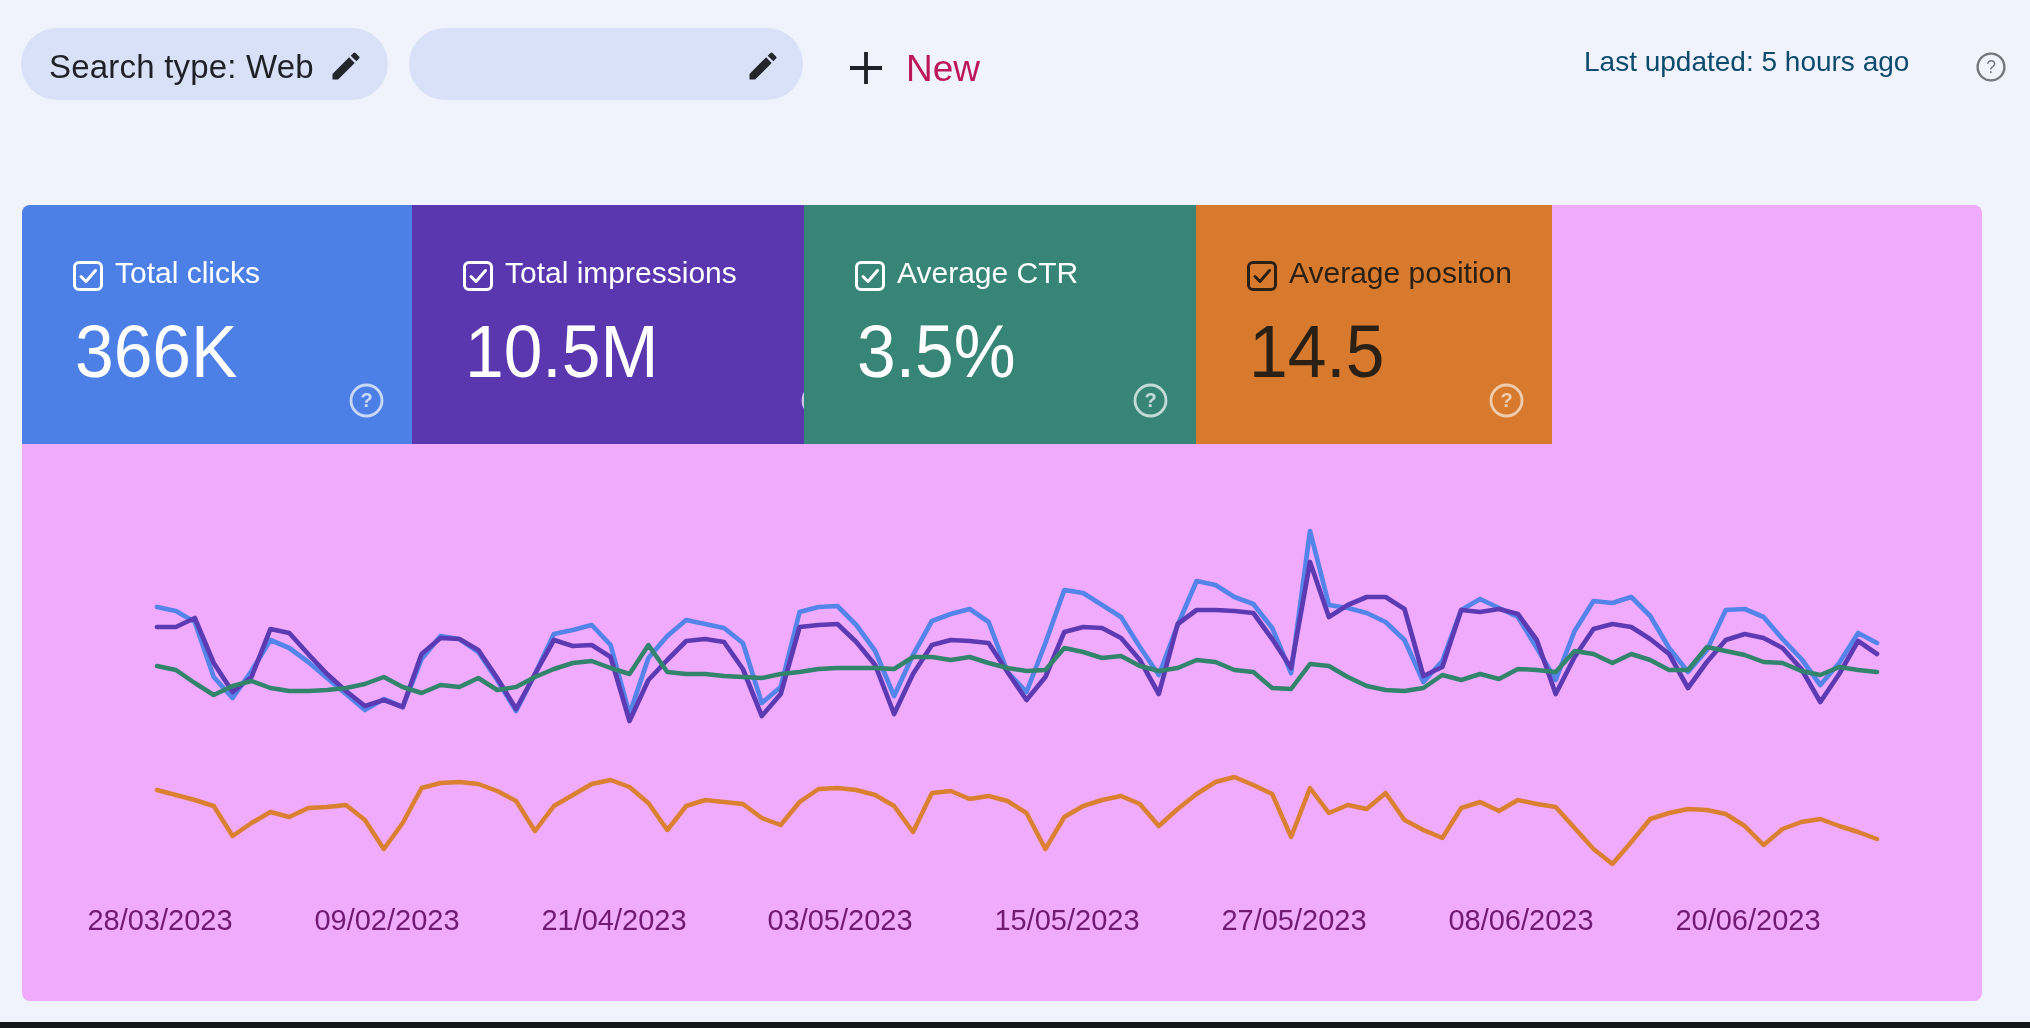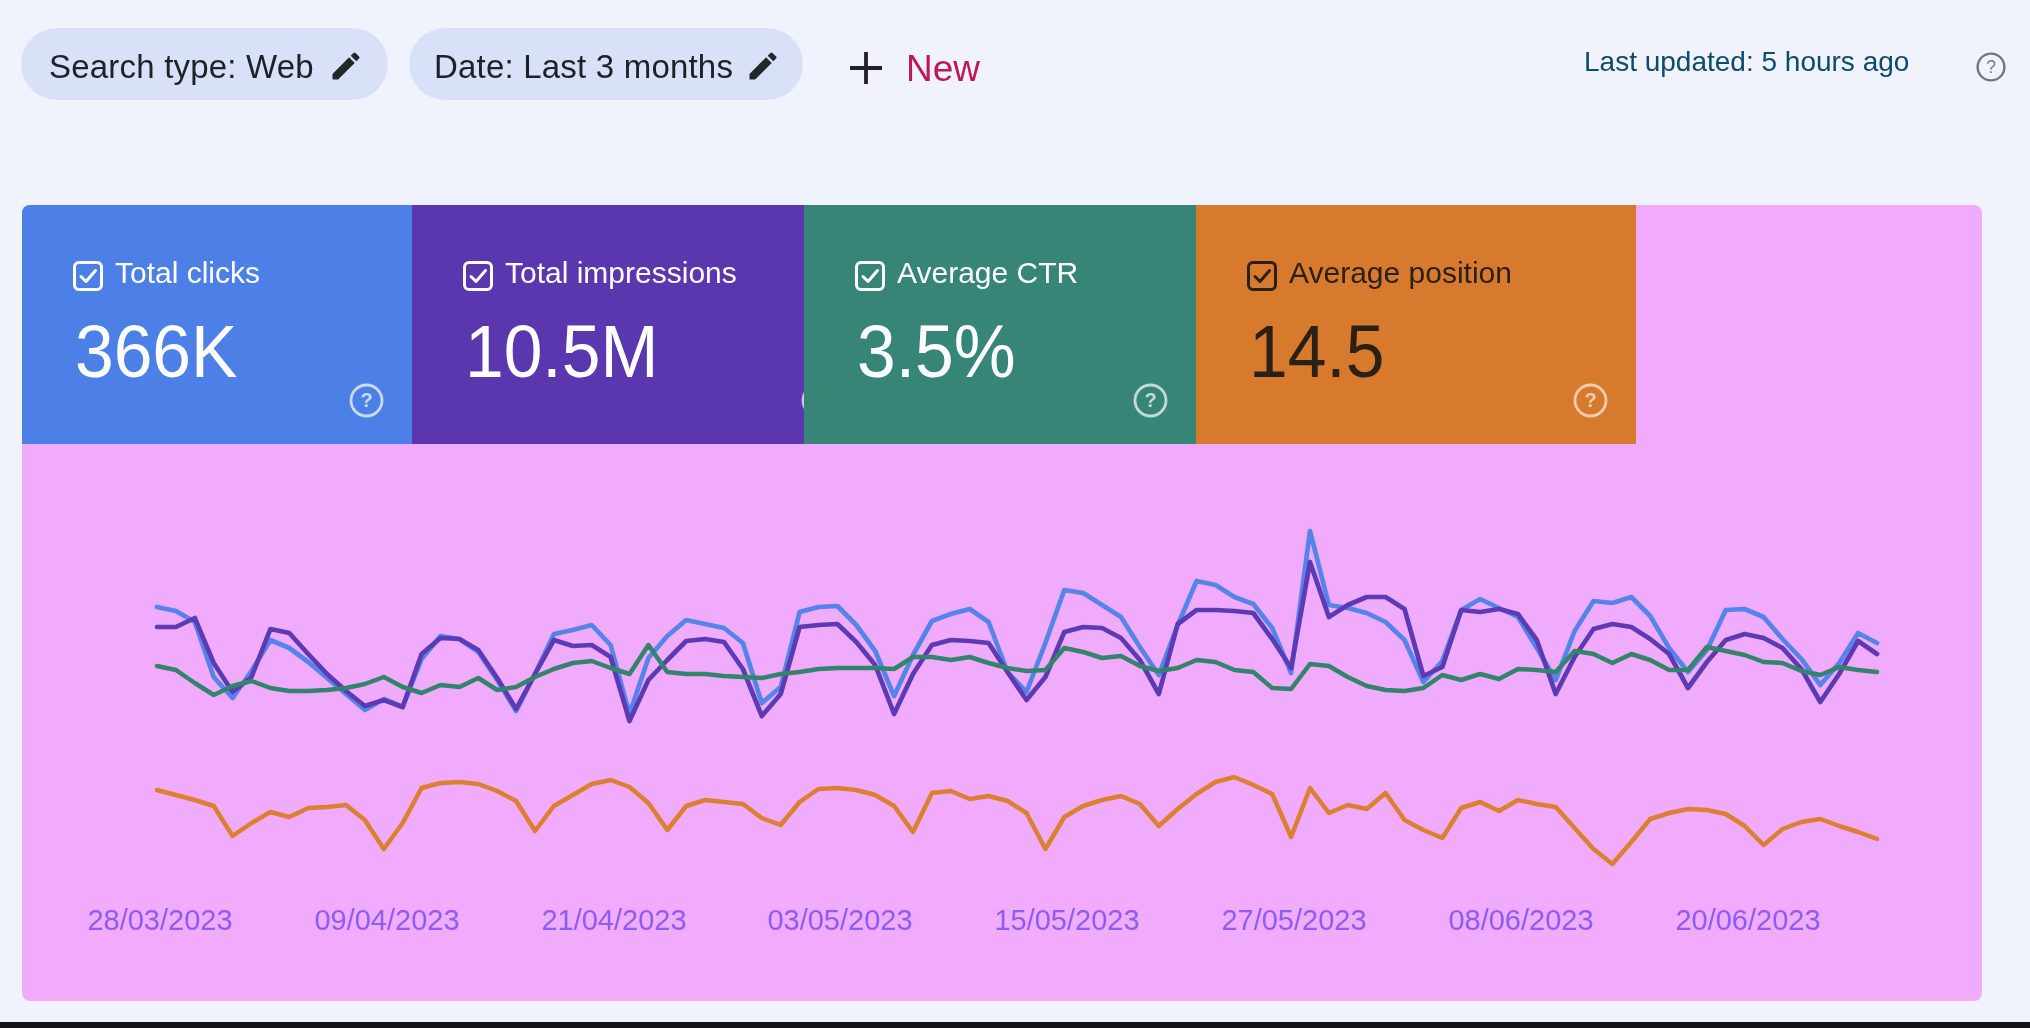--- a/index.html
+++ b/index.html
@@ -7,34 +7,33 @@
 .pill { position:absolute; top:28px; height:72px; border-radius:37px; background:#d9e1f9; display:flex; align-items:center; }
 .pill .t { font-size:33px; color:#1f2126; letter-spacing:0.2px; white-space:nowrap; position:relative; top:3px; }
 .newtxt { position:absolute; top:48px; font-size:37px; color:#be185d; }
 .lastupd { position:absolute; top:46px; font-size:28px; color:#0c4a6e;text-align:center; }
 .card { position:absolute; left:22px; top:205px; width:1960px; height:796px; background:#f0abfc; border-radius:8px; overflow:hidden; }
 .tile { position:absolute; top:0; height:239px; }
 .tile .cb { position:absolute; left:51px; top:56px; width:30px; height:30px; }
 .tile .lb { position:absolute; left:93px; top:52px; font-size:30px; line-height:31px; color:#fff; }
 .tile .num { position:absolute; left:53px; top:110px; font-size:74px; line-height:74px; color:#fff; transform:scaleX(0.94); transform-origin:left top; }
 .tile .qm { position:absolute; right:28px; bottom:26px; width:35px; height:35px; }
-.dt { position:absolute; top:904px; width:220px; text-align:center; font-size:29px; color:#8b5cf6; }
+.dt { position:absolute; top:904px; width:220px; text-align:center; font-size:29px; color:#701a75; }
 .blackbar { position:absolute; left:0; bottom:0; width:2030px; height:6px; background:#141519; }
 </style></head>
 <body>
 <div class="pill" style="left:21px; width:367px;">
     <span class="t" style="margin-left:28px;">Search type: Web</span>
     <span class="abs" style="left:307px; top:20px; display:flex;">
       <svg width="36" height="36" viewBox="0 0 24 24">
         <path d="M3 17.25V21h3.75L17.81 9.94l-3.75-3.75L3 17.25zM20.71 7.04c.39-.39.39-1.02 0-1.41l-2.34-2.34a.996.996 0 0 0-1.41 0l-1.83 1.83 3.75 3.75 1.83-1.83z" fill="#23262b"></path>
       </svg>
     </span>
   </div>
 <div class="pill" style="left:409px; width:394px;">
-    <span class="t" style="margin-left:25px;">Date: Last 3 months</span>
     <span class="abs" style="left:336px; top:20px; display:flex;">
       <svg width="36" height="36" viewBox="0 0 24 24">
         <path d="M3 17.25V21h3.75L17.81 9.94l-3.75-3.75L3 17.25zM20.71 7.04c.39-.39.39-1.02 0-1.41l-2.34-2.34a.996.996 0 0 0-1.41 0l-1.83 1.83 3.75 3.75 1.83-1.83z" fill="#23262b"></path>
       </svg>
     </span>
   </div>
 <svg class="abs" style="left:849px; top:51px;" width="34" height="34" viewBox="0 0 34 34">
     <path d="M17 1 V33 M1 17 H33" stroke="#1f2126" stroke-width="3.8"></path>
   </svg>
 <div class="newtxt" style="left:906px;">New</div>
@@ -74,21 +73,21 @@
           <rect x="1.5" y="1.5" width="27" height="27" rx="4.5" fill="none" stroke="#fff" stroke-width="3"></rect>
           <path d="M8 15.5 L13 20.5 L22.5 9.5" fill="none" stroke="#fff" stroke-width="3" stroke-linecap="round" stroke-linejoin="round"></path>
         </svg></div>
       <div class="lb">Average CTR</div>
     <div class="num">3.5%</div>
       <div class="qm"><svg width="35" height="35" viewBox="0 0 35 35">
           <circle cx="17.5" cy="17.5" r="15.5" fill="none" stroke="rgba(255,255,255,0.70)" stroke-width="2.8"></circle>
           <text x="17.5" y="24" font-size="20" font-family="Liberation Sans, sans-serif" font-weight="bold" fill="rgba(255,255,255,0.70)" text-anchor="middle">?</text>
         </svg></div>
   </div>
-  <div class="tile" style="left:1174px; width:440px; background:#d87a2d;">
+  <div class="tile" style="left:1174px; width:356px; background:#d87a2d;">
     <div class="cb"><svg width="30" height="30" viewBox="0 0 30 30">
           <rect x="1.5" y="1.5" width="27" height="27" rx="4.5" fill="none" stroke="#2a2015" stroke-width="3"></rect>
           <path d="M8 15.5 L13 20.5 L22.5 9.5" fill="none" stroke="#2a2015" stroke-width="3" stroke-linecap="round" stroke-linejoin="round"></path>
         </svg></div>
       <div class="lb" style="color:#2a2015;">Average position</div>
     <div class="num" style="color:#2a2015;">14.5</div>
       <div class="qm"><svg width="35" height="35" viewBox="0 0 35 35">
           <circle cx="17.5" cy="17.5" r="15.5" fill="none" stroke="rgba(255,255,255,0.62)" stroke-width="2.8"></circle>
           <text x="17.5" y="24" font-size="20" font-family="Liberation Sans, sans-serif" font-weight="bold" fill="rgba(255,255,255,0.62)" text-anchor="middle">?</text>
         </svg></div>
@@ -96,20 +95,20 @@
 </div>
 
 <svg class="abs" style="left:0; top:0; pointer-events:none;" width="2030" height="1028" viewBox="0 0 2030 1028">
   <polyline points="157.0,790 175.9,795 194.8,800 213.7,806 232.6,836 251.5,823 270.4,812 289.3,817 308.2,808 327.1,807 346.0,805 364.9,820 383.8,849 402.7,823 421.6,788 440.5,783 459.4,782 478.3,784 497.2,791 516.1,801 535.0,831 553.9,806 572.8,795 591.7,784 610.6,780 629.5,787 648.4,803 667.3,830 686.2,806 705.1,800 724.0,802 742.9,804 761.8,818 780.7,825 799.6,802 818.5,789 837.4,788 856.3,790 875.2,795 894.1,806 913.0,832 931.9,793 950.8,791 969.7,799 988.6,796 1007.5,801 1026.5,813 1045.4,849 1064.3,817 1083.2,806 1102.1,800 1121.0,796 1139.9,804 1158.8,826 1177.7,809 1196.6,794 1215.5,782 1234.4,777 1253.3,785 1272.2,794 1291.1,837 1310.0,788 1328.9,813 1347.8,805 1366.7,809 1385.6,793 1404.5,820 1423.4,830 1442.3,838 1461.2,808 1480.1,802 1499.0,811 1517.9,800 1536.8,804 1555.7,807 1574.6,828 1593.5,849 1612.4,864 1631.3,842 1650.2,819 1669.1,813 1688.0,809 1706.9,810 1725.8,814 1744.7,826 1763.6,845 1782.5,829 1801.4,822 1820.3,819 1839.2,826 1858.1,832 1877.0,839" fill="none" stroke="#da8030" stroke-width="4.5" stroke-linejoin="round" stroke-linecap="round"></polyline>
   <polyline points="157.0,607 175.9,611 194.8,622 213.7,677 232.6,698 251.5,671 270.4,640 289.3,648 308.2,662 327.1,678 346.0,694 364.9,710 383.8,699 402.7,707 421.6,659 440.5,636 459.4,639 478.3,652 497.2,680 516.1,711 535.0,674 553.9,634 572.8,630 591.7,625 610.6,645 629.5,714 648.4,658 667.3,636 686.2,620 705.1,624 724.0,628 742.9,643 761.8,703 780.7,687 799.6,612 818.5,607 837.4,606 856.3,625 875.2,651 894.1,696 913.0,655 931.9,621 950.8,614 969.7,609 988.6,622 1007.5,672 1026.5,692 1045.4,643 1064.3,590 1083.2,593 1102.1,605 1121.0,617 1139.9,647 1158.8,675 1177.7,625 1196.6,581 1215.5,585 1234.4,597 1253.3,604 1272.2,628 1291.1,673 1310.0,531 1328.9,605 1347.8,608 1366.7,613 1385.6,622 1404.5,640 1423.4,682 1442.3,661 1461.2,610 1480.1,599 1499.0,608 1517.9,617 1536.8,648 1555.7,680 1574.6,631 1593.5,601 1612.4,603 1631.3,597 1650.2,616 1669.1,648 1688.0,672 1706.9,650 1725.8,610 1744.7,609 1763.6,617 1782.5,639 1801.4,659 1820.3,685 1839.2,663 1858.1,633 1877.0,643" fill="none" stroke="#5484ea" stroke-width="4.7" stroke-linejoin="round" stroke-linecap="round"></polyline>
   <polyline points="157.0,627 175.9,627 194.8,618 213.7,663 232.6,692 251.5,677 270.4,629 289.3,633 308.2,654 327.1,674 346.0,691 364.9,706 383.8,700 402.7,707 421.6,654 440.5,638 459.4,639 478.3,650 497.2,678 516.1,709 535.0,674 553.9,640 572.8,646 591.7,645 610.6,657 629.5,721 648.4,680 667.3,660 686.2,641 705.1,639 724.0,642 742.9,669 761.8,716 780.7,694 799.6,627 818.5,625 837.4,624 856.3,642 875.2,665 894.1,714 913.0,674 931.9,645 950.8,640 969.7,641 988.6,643 1007.5,672 1026.5,700 1045.4,677 1064.3,632 1083.2,627 1102.1,628 1121.0,638 1139.9,660 1158.8,694 1177.7,624 1196.6,610 1215.5,610 1234.4,611 1253.3,613 1272.2,639 1291.1,668 1310.0,562 1328.9,617 1347.8,605 1366.7,597 1385.6,597 1404.5,609 1423.4,676 1442.3,667 1461.2,610 1480.1,612 1499.0,609 1517.9,614 1536.8,640 1555.7,694 1574.6,657 1593.5,629 1612.4,624 1631.3,627 1650.2,639 1669.1,654 1688.0,688 1706.9,662 1725.8,640 1744.7,634 1763.6,638 1782.5,648 1801.4,669 1820.3,702 1839.2,674 1858.1,641 1877.0,654" fill="none" stroke="#5c3ab4" stroke-width="4.7" stroke-linejoin="round" stroke-linecap="round"></polyline>
   <polyline points="157.0,666 175.9,670 194.8,683 213.7,695 232.6,686 251.5,681 270.4,688 289.3,691 308.2,691 327.1,690 346.0,688 364.9,684 383.8,677 402.7,687 421.6,693 440.5,685 459.4,687 478.3,678 497.2,690 516.1,687 535.0,677 553.9,669 572.8,663 591.7,661 610.6,668 629.5,674 648.4,645 667.3,672 686.2,674 705.1,674 724.0,676 742.9,677 761.8,678 780.7,674 799.6,672 818.5,669 837.4,668 856.3,668 875.2,668 894.1,669 913.0,657 931.9,657 950.8,660 969.7,657 988.6,663 1007.5,668 1026.5,671 1045.4,670 1064.3,648 1083.2,652 1102.1,658 1121.0,656 1139.9,666 1158.8,671 1177.7,668 1196.6,660 1215.5,662 1234.4,670 1253.3,672 1272.2,688 1291.1,689 1310.0,664 1328.9,666 1347.8,677 1366.7,686 1385.6,690 1404.5,691 1423.4,688 1442.3,675 1461.2,680 1480.1,674 1499.0,679 1517.9,669 1536.8,670 1555.7,672 1574.6,651 1593.5,654 1612.4,663 1631.3,654 1650.2,660 1669.1,670 1688.0,670 1706.9,647 1725.8,651 1744.7,655 1763.6,662 1782.5,663 1801.4,671 1820.3,675 1839.2,667 1858.1,670 1877.0,672" fill="none" stroke="#32846a" stroke-width="4.5" stroke-linejoin="round" stroke-linecap="round"></polyline>
 </svg>
 
 <div class="dt" style="left:50px">28/03/2023</div>
-<div class="dt" style="left:277px">09/04/2023</div>
+<div class="dt" style="left:277px">09/02/2023</div>
 <div class="dt" style="left:504px">21/04/2023</div>
 <div class="dt" style="left:730px">03/05/2023</div>
 <div class="dt" style="left:957px">15/05/2023</div>
 <div class="dt" style="left:1184px">27/05/2023</div>
 <div class="dt" style="left:1411px">08/06/2023</div>
 <div class="dt" style="left:1638px">20/06/2023</div>
 <div class="blackbar"></div>
 
 </body></html>

